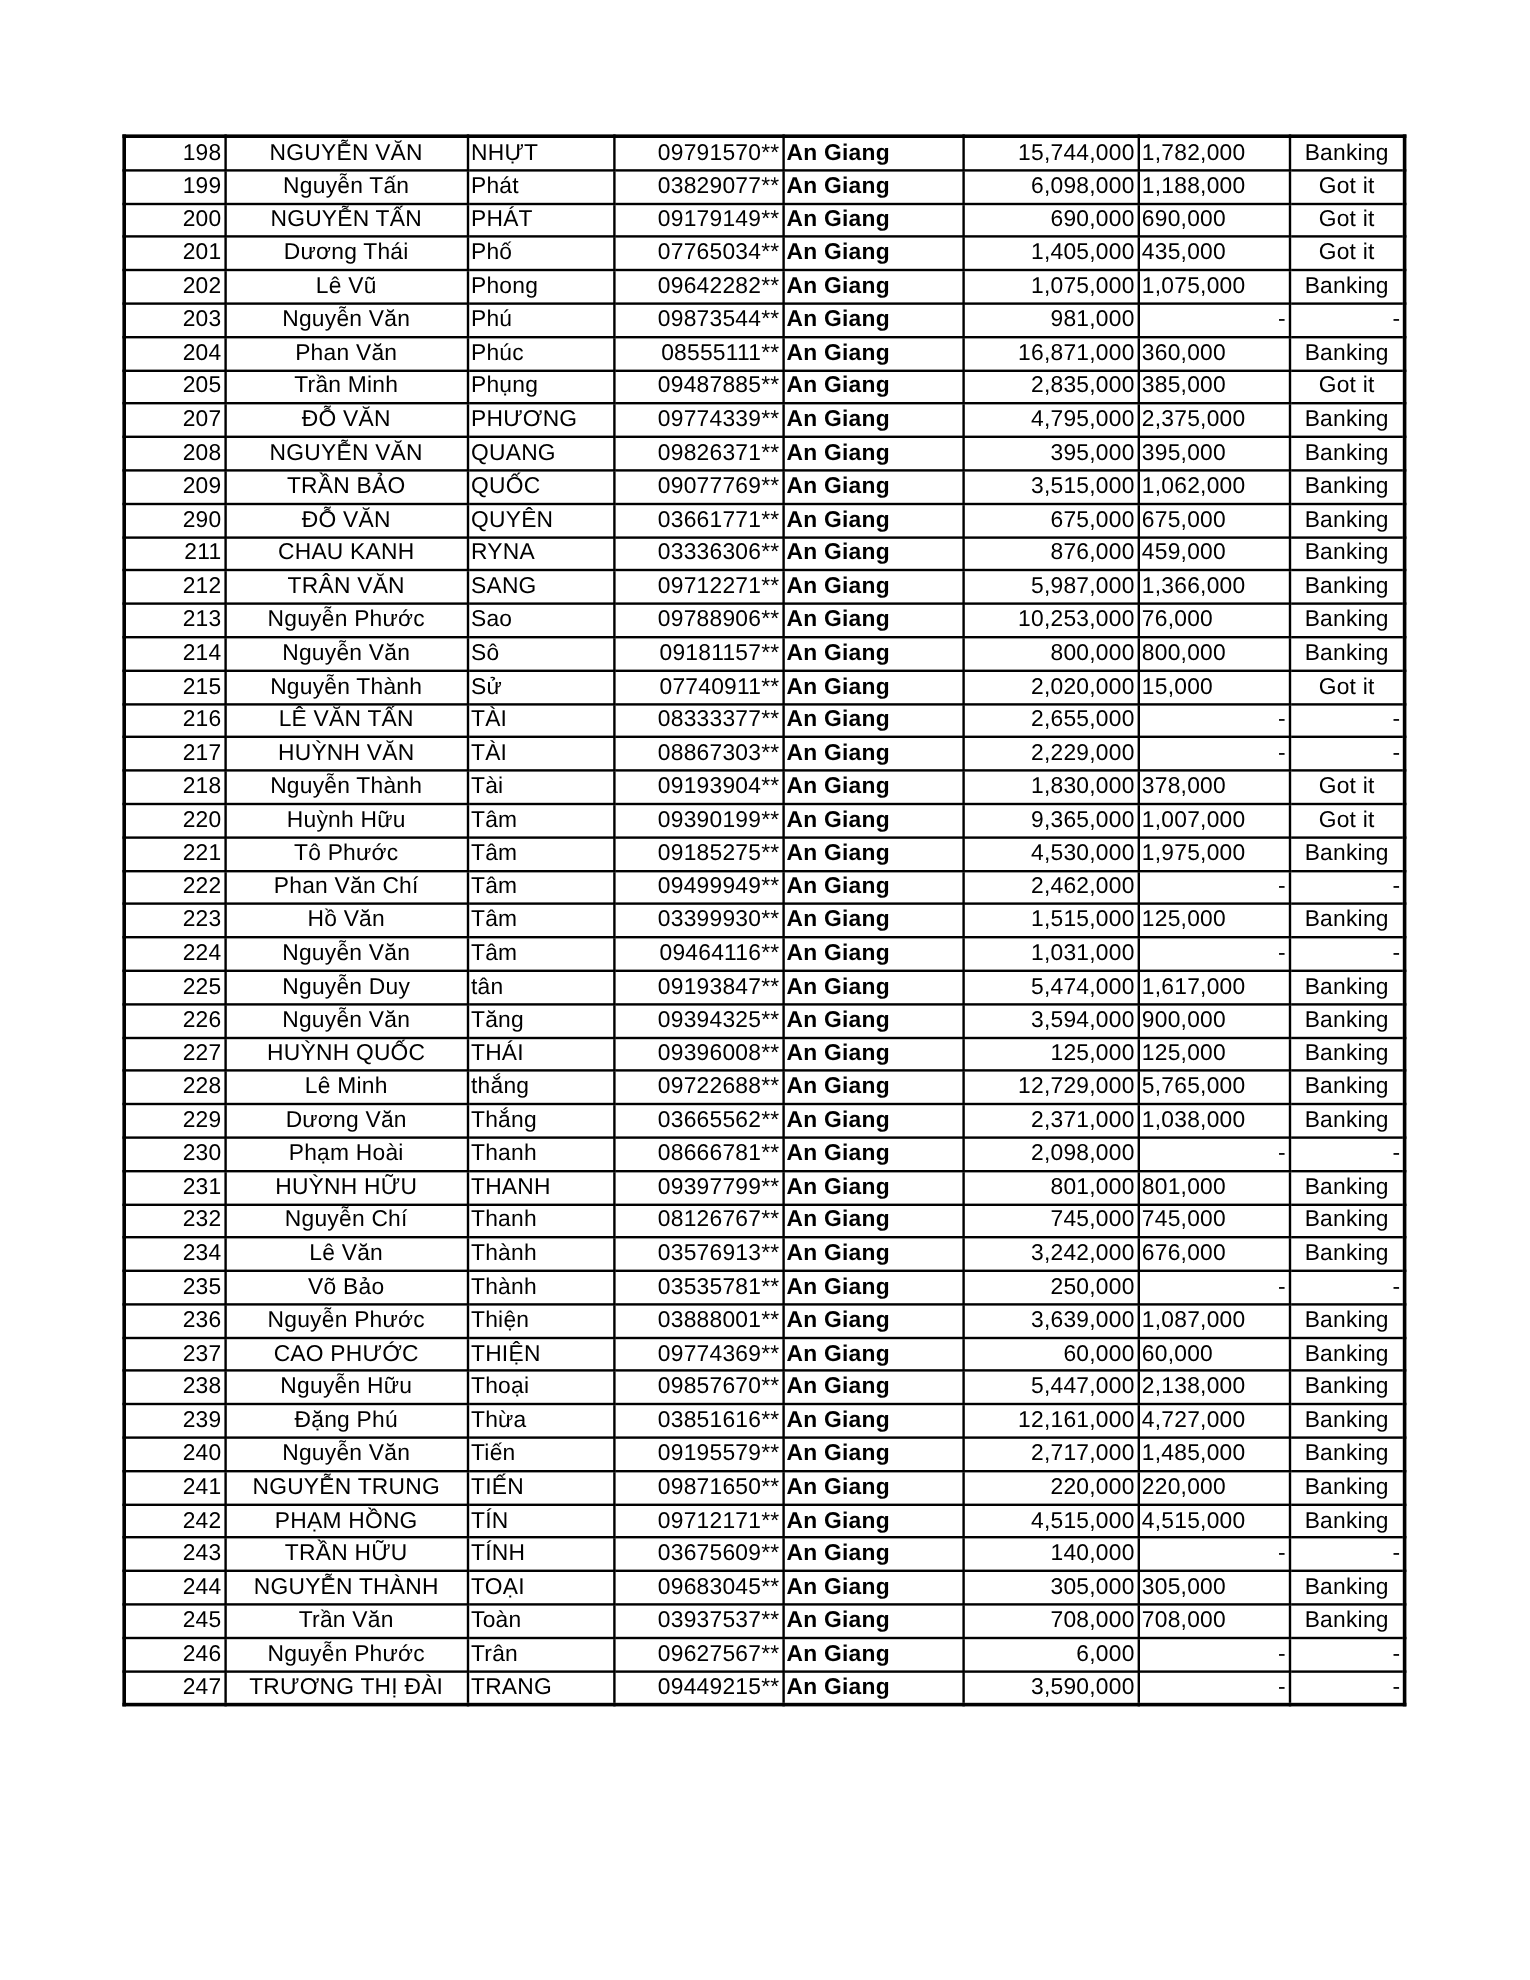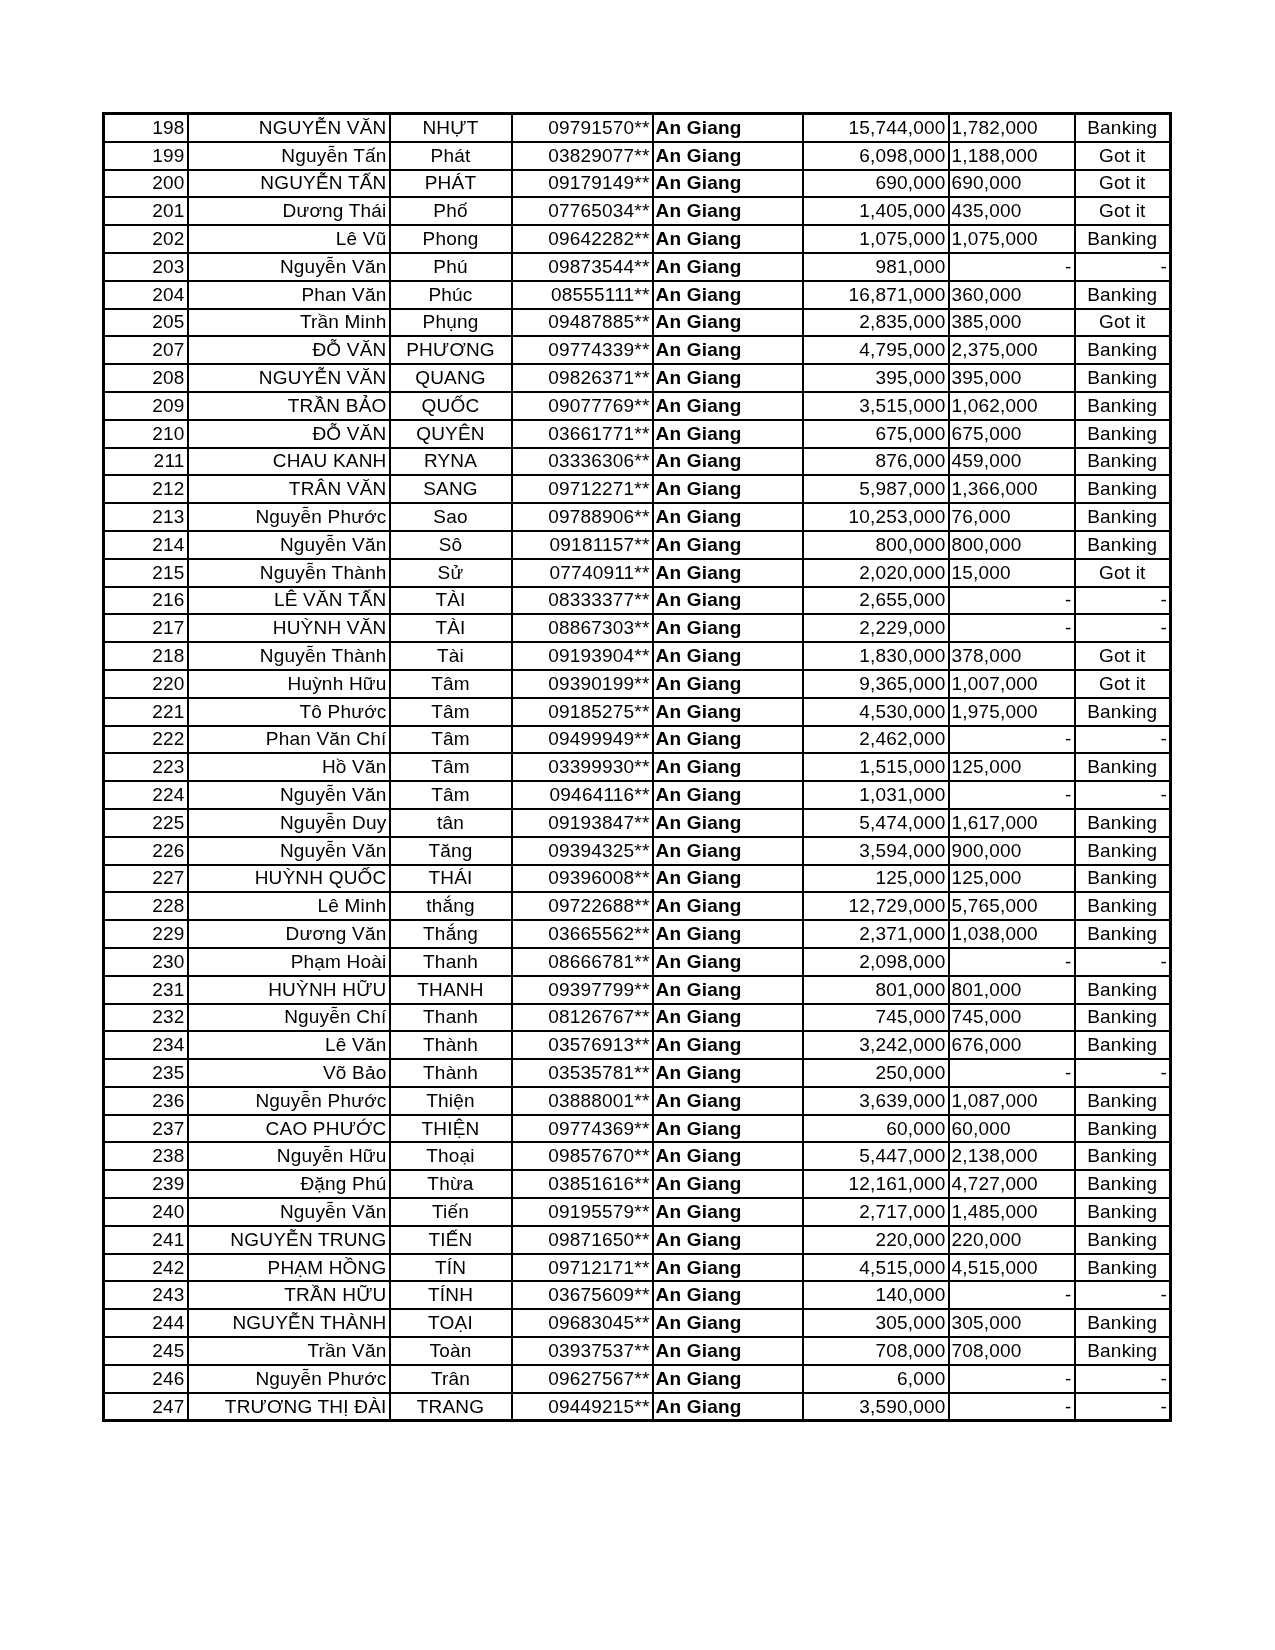--- a/index.html
+++ b/index.html
@@ -32,22 +32,22 @@
   table.records td {
     border: 2px solid #000000;
     height: 25.8px;
     padding: 0 2px;
     vertical-align: middle;
     white-space: nowrap;
     overflow: hidden;
     background: #ffffff;
   }
   td.col-no          { text-align: right;  padding-right: 3px; }
-  td.col-last_name   { text-align: right; }
-  td.col-first_name  { text-align: center; }
+  td.col-last_name   { text-align: center; }
+  td.col-first_name  { text-align: left; }
   td.col-phone       { text-align: right; }
   td.col-province    { text-align: left; font-weight: bold; }
   td.col-amount      { text-align: right; padding-right: 10px; }
   td.col-paid        { text-align: left; padding-right: 10px; }
   td.col-status      { text-align: center; }
   td.dash            { text-align: right; padding-right: 30px; }
 </style>
 </head>
 <body>
 
@@ -168,21 +168,21 @@
           <td class="col-no">209</td>
           <td class="col-last_name">TRẦN BẢO</td>
           <td class="col-first_name">QUỐC</td>
           <td class="col-phone">09077769**</td>
           <td class="col-province">An Giang</td>
           <td class="col-amount">3,515,000</td>
           <td class="col-paid">1,062,000</td>
           <td class="col-status">Banking</td>
         </tr>
         <tr>
-          <td class="col-no">210</td>
+          <td class="col-no">290</td>
           <td class="col-last_name">ĐỖ VĂN</td>
           <td class="col-first_name">QUYÊN</td>
           <td class="col-phone">03661771**</td>
           <td class="col-province">An Giang</td>
           <td class="col-amount">675,000</td>
           <td class="col-paid">675,000</td>
           <td class="col-status">Banking</td>
         </tr>
         <tr>
           <td class="col-no">211</td>

